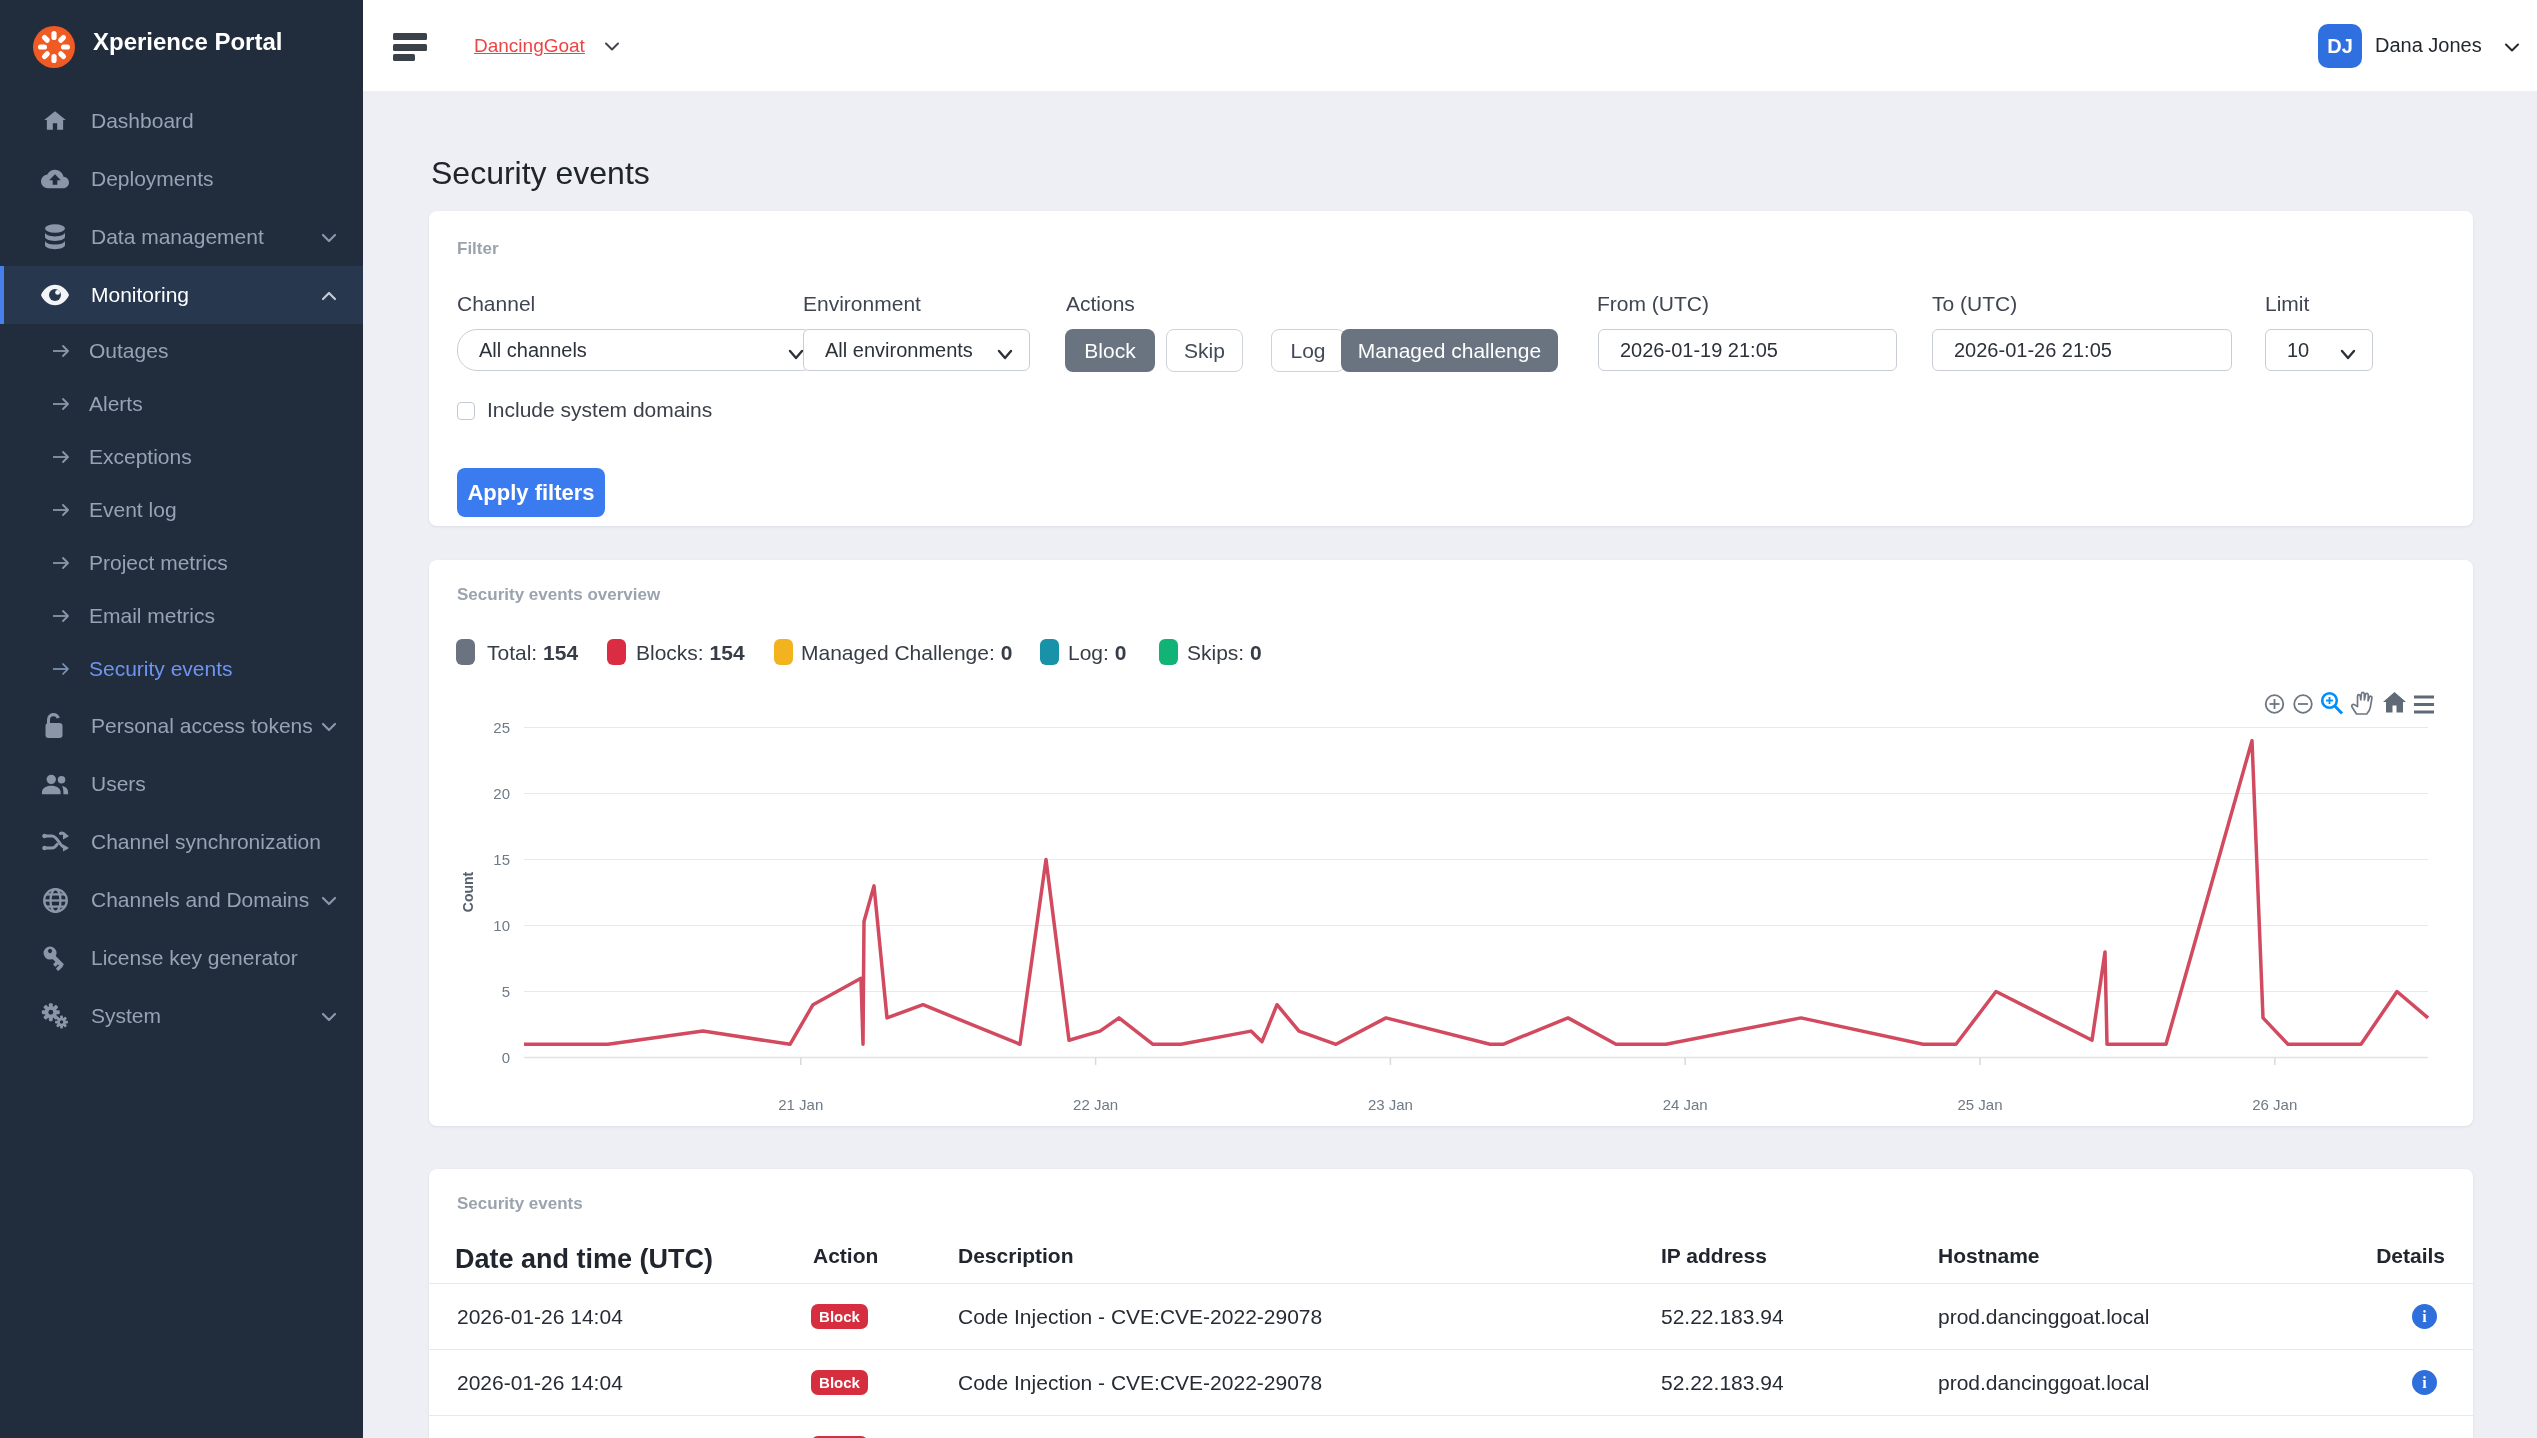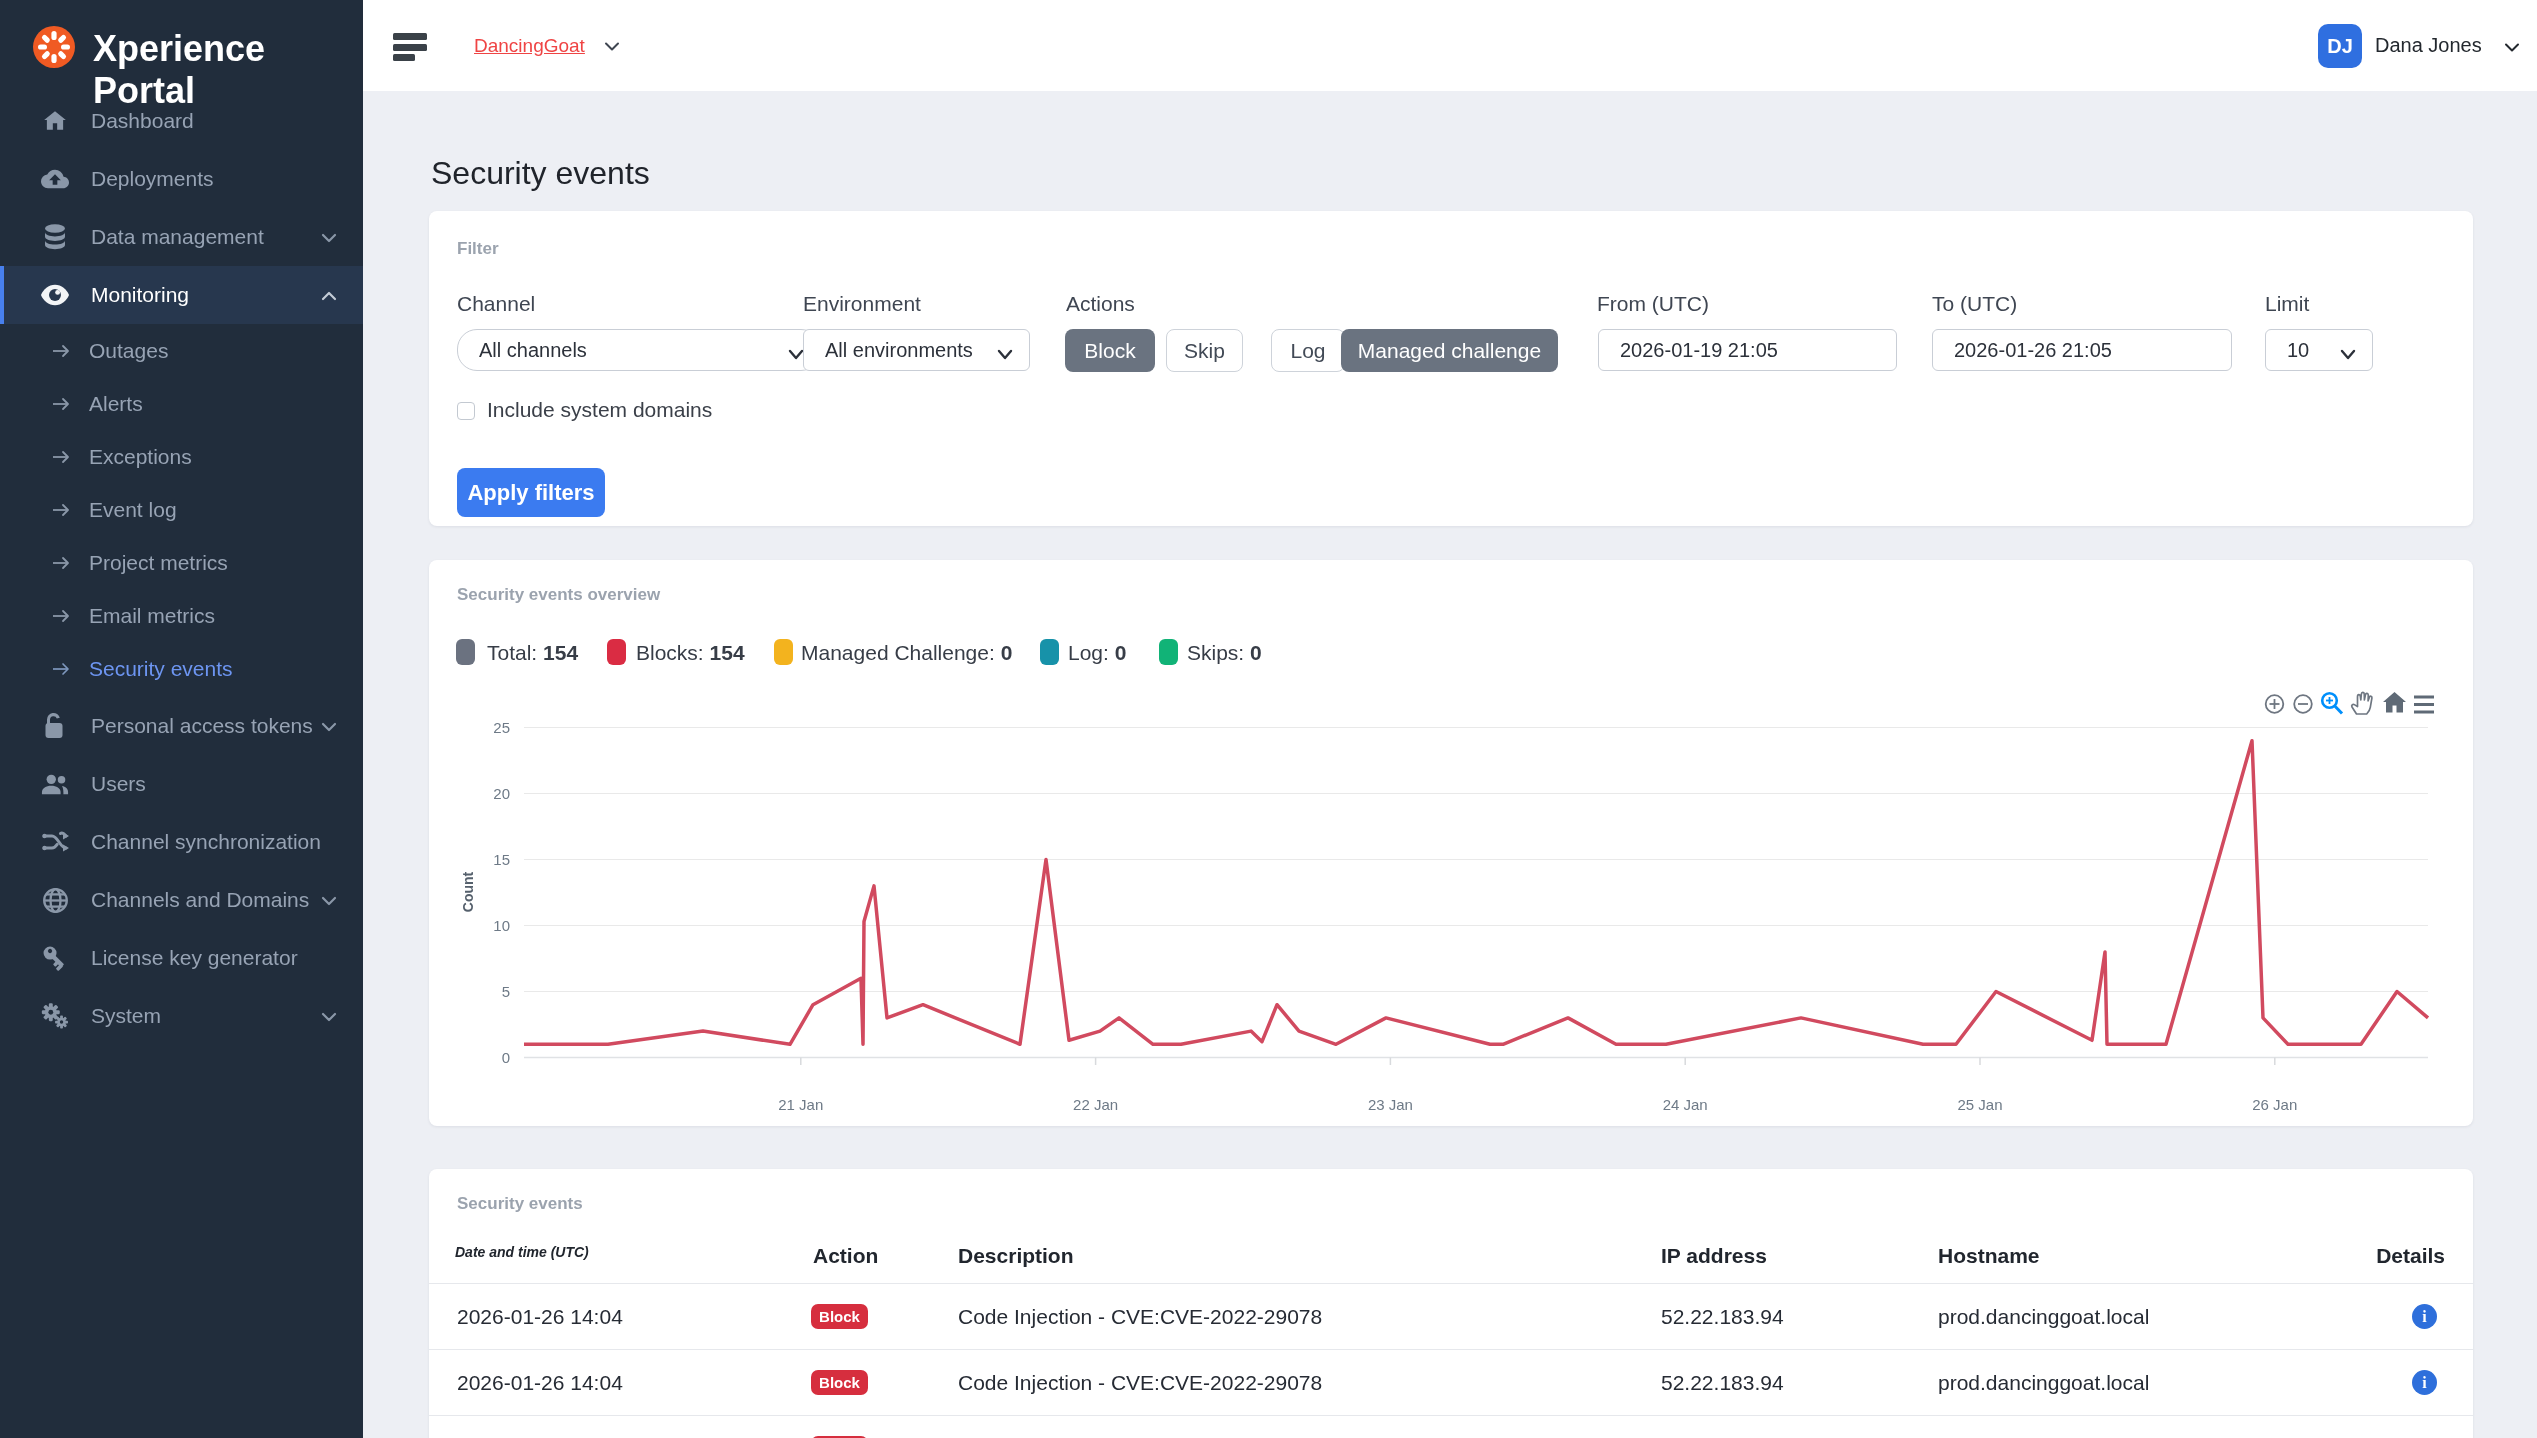--- a/index.html
+++ b/index.html
@@ -51,21 +51,21 @@
           </g>
         <g transform="rotate(270)">
             <rect x="-2.6" y="-16" width="5.2" height="9" rx="2.6"></rect>
           </g>
         <g transform="rotate(315)">
             <rect x="-2.6" y="-16" width="5.2" height="9" rx="2.6"></rect>
           </g>
       </g>
     </g>
   </svg>
-  <div class="abs" style="left:93px; top:28px; font-size:36px; font-weight:bold; color:#ffffff;">Xperience Portal</div>
+  <div class="abs" style="left:93px; top:28px; font-size:24px; font-weight:bold; color:#ffffff;">Xperience Portal</div>
 
   <div class="navitem" style="top:92px; height:58px;">
     <span class="nico">
         <svg width="26" height="26" viewBox="0 0 24 24" fill="#8a97a8">
           <path d="M12 3L2 11h2.5v9h5.5v-6h4v6h5.5v-9H22z"></path>
         </svg>
       </span>
     <span class="nlabel">Dashboard</span>
   </div>
 
@@ -414,21 +414,21 @@
         <line x1="2414" y1="704.5" x2="2434" y2="704.5"></line>
         <line x1="2414" y1="712" x2="2434" y2="712"></line>
       </g>
     </g>
   </svg>
 </div>
 
 <div class="card" id="card3" style="top:1169px; height:400px; border-bottom-left-radius:0; border-bottom-right-radius:0;">
   <div class="cardtitle" style="top:25px;">Security events</div>
 
-  <div class="abs" style="left:26px; top:75px; font-size:14px; font-weight:bold; color:#21262e;font-style:italic;">Date and time (UTC)</div>
+  <div class="abs" style="left:26px; top:75px; font-size:27px; font-weight:bold; color:#21262e;">Date and time (UTC)</div>
   <div class="abs" style="left:384px; top:75px; font-size:21px; font-weight:bold; color:#21262e;">Action</div>
   <div class="abs" style="left:529px; top:75px; font-size:21px; font-weight:bold; color:#21262e;">Description</div>
   <div class="abs" style="left:1232px; top:75px; font-size:21px; font-weight:bold; color:#21262e;">IP address</div>
   <div class="abs" style="left:1509px; top:75px; font-size:21px; font-weight:bold; color:#21262e;">Hostname</div>
   <div class="abs" style="left:1916px; top:75px; width:100px; text-align:right; font-size:21px; font-weight:bold; color:#21262e;">Details</div>
   <div class="abs" style="left:0px; top:114px; width:2044px; height:1px; background:#e6e8ec;"></div>
 
   <div class="abs" style="left:28px; top:136px; font-size:21px; color:#262b34;">2026-01-26 14:04</div>
   <div class="abs" style="left:382px; top:135px; width:57px; height:25px; background:#d62e3e; border-radius:7px; color:#fff; font-size:15px; font-weight:bold; display:flex; align-items:center; justify-content:center;">Block</div>
   <div class="abs" style="left:529px; top:136px; font-size:21px; color:#262b34;">Code Injection - CVE:CVE-2022-29078</div>

